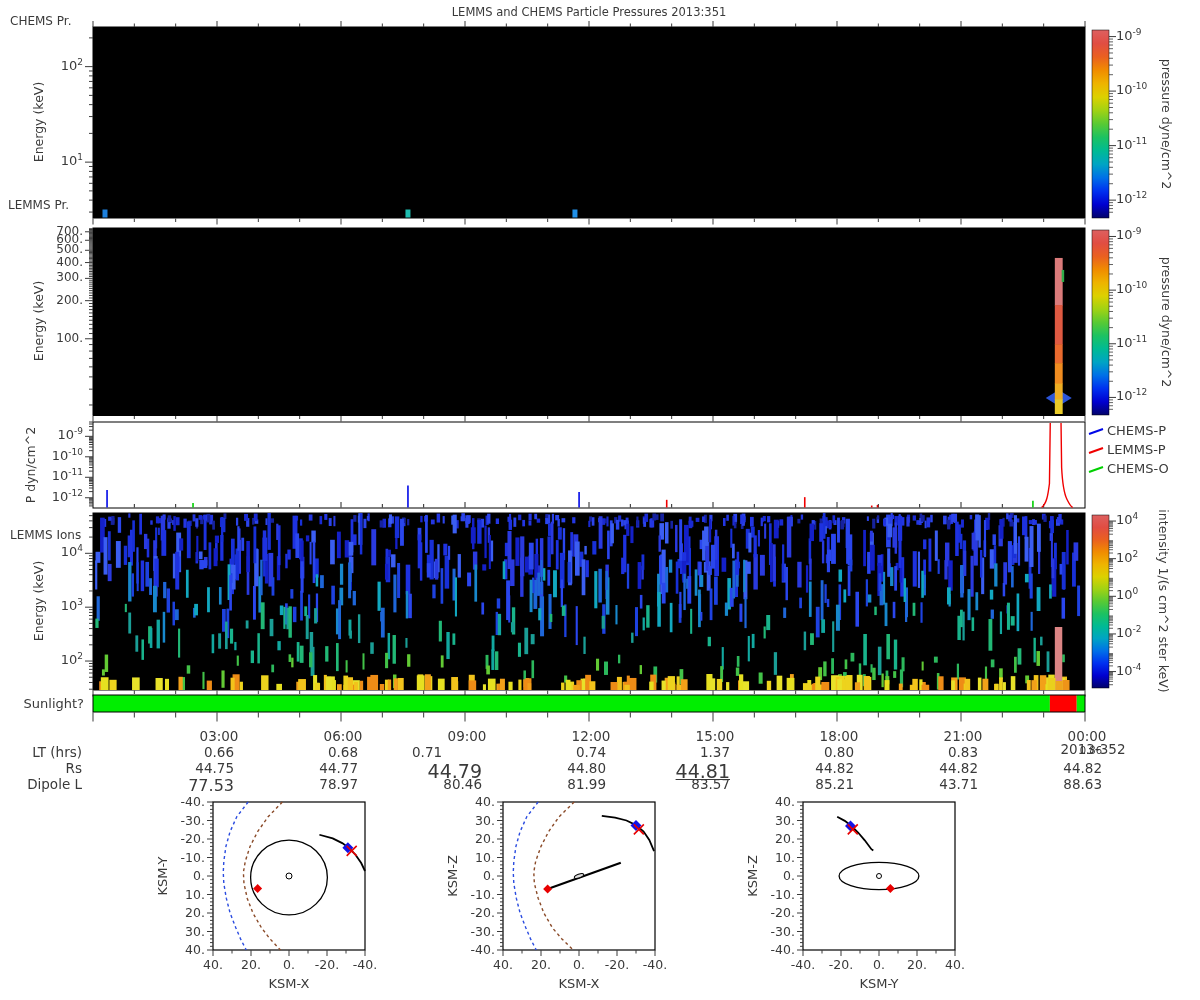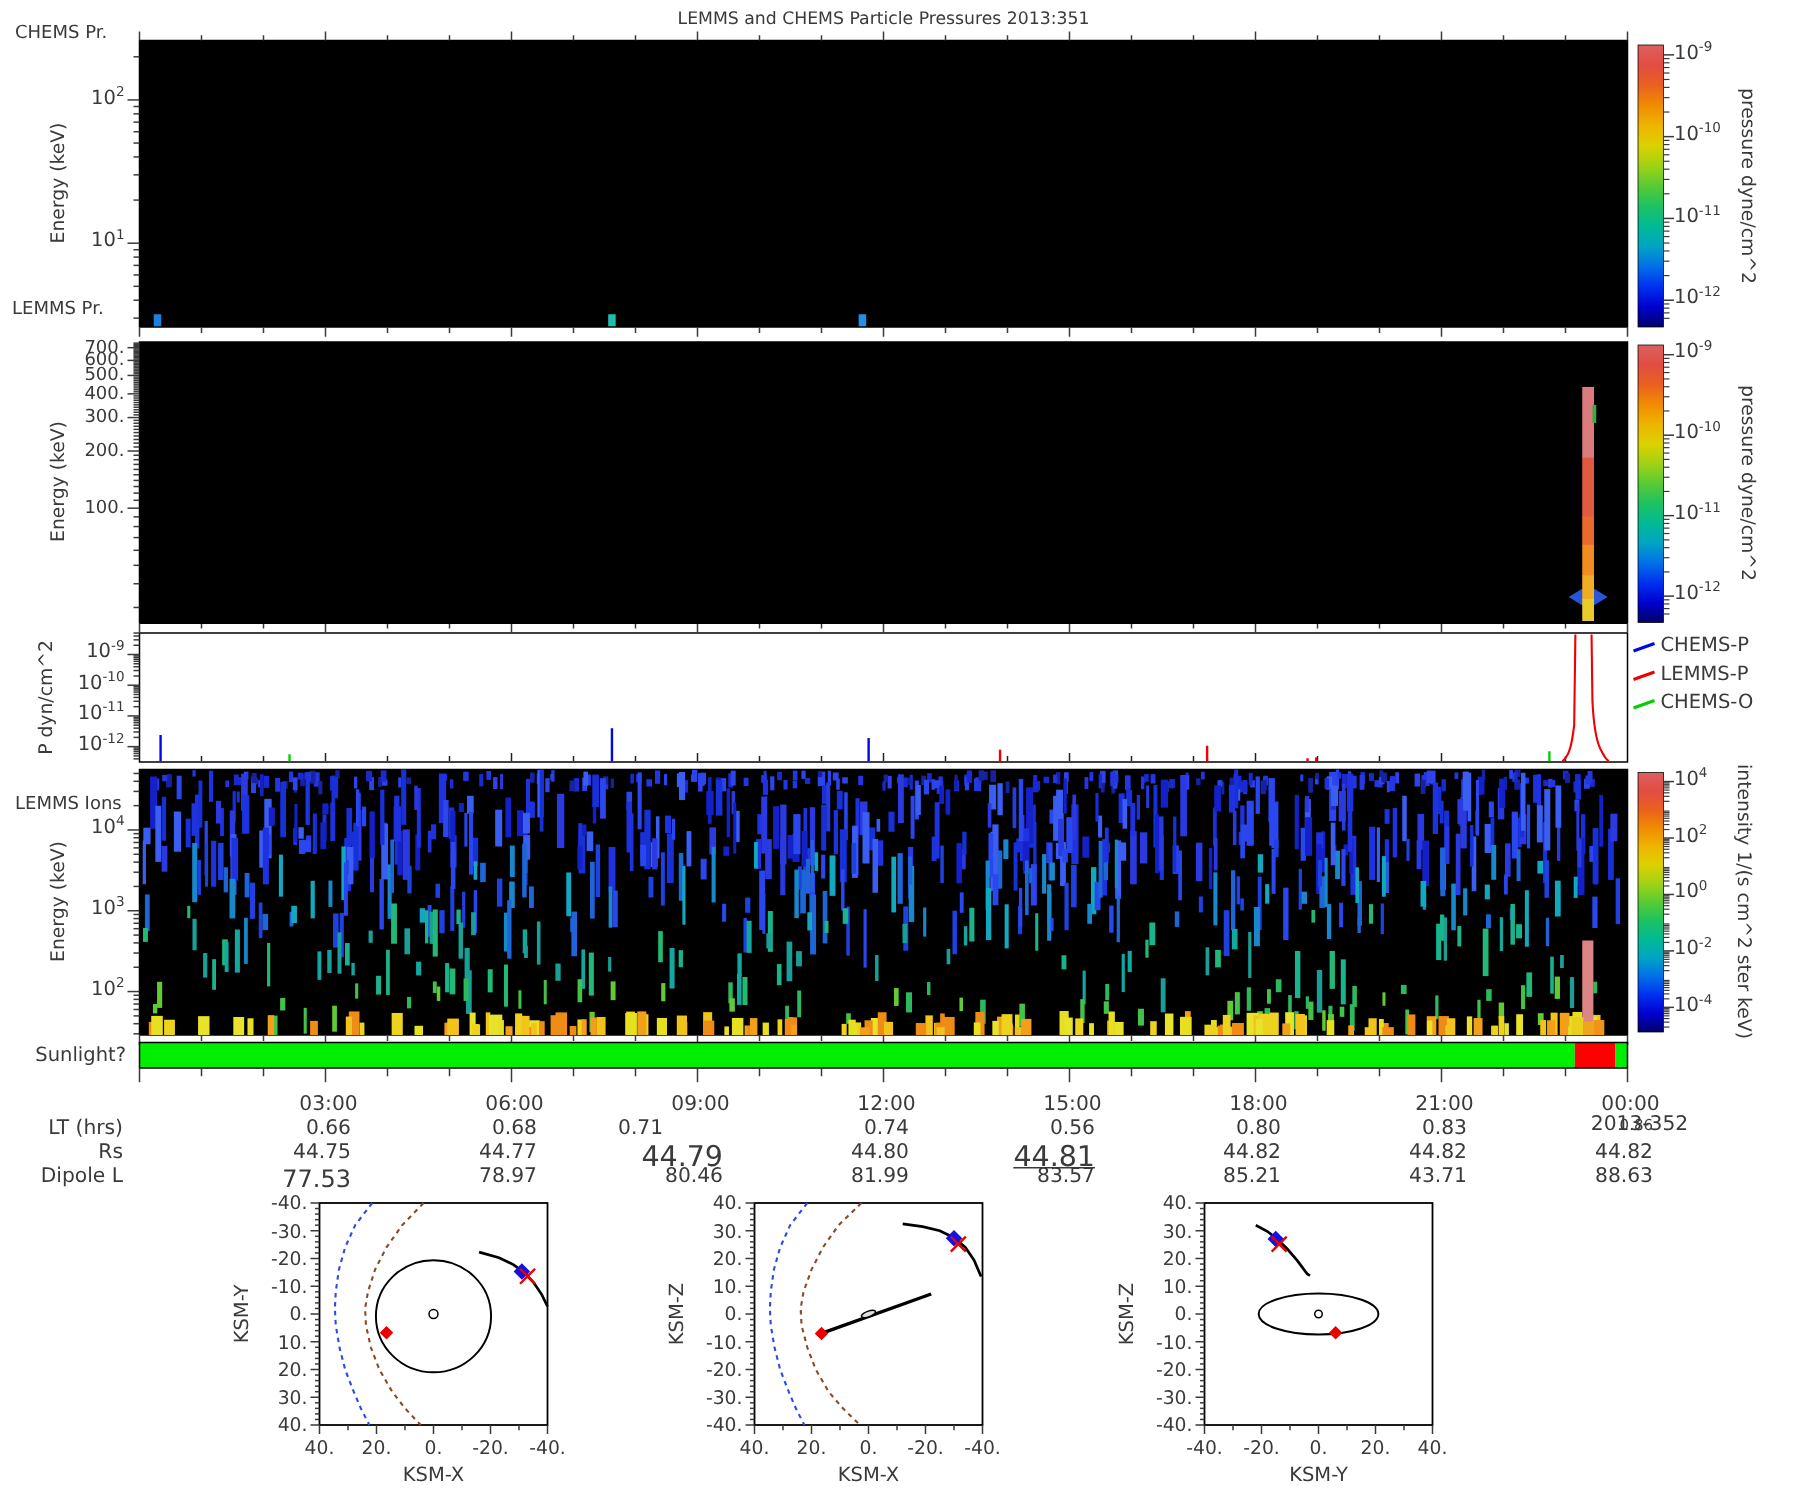--- a/index.html
+++ b/index.html
@@ -1785,21 +1785,21 @@
       <div class="lab" style="top: 777px; left: 288px; width: 70px; text-align: right; font-size: 13.5px;">78.97</div>
       <div class="lab" style="top: 729px; left: 432px; width: 70px; text-align: center; font-size: 13.5px;">09:00</div>
       <div class="lab" style="top: 745px; left: 412px; width: 70px; text-align: left; font-size: 13.5px;">0.71</div>
       <div class="lab" style="top: 761px; left: 412px; width: 70px; text-align: right; font-size: 19px;">44.79</div>
       <div class="lab" style="top: 777px; left: 412px; width: 70px; text-align: right; font-size: 13.5px;">80.46</div>
       <div class="lab" style="top: 729px; left: 556px; width: 70px; text-align: center; font-size: 13.5px;">12:00</div>
       <div class="lab" style="top: 745px; left: 536px; width: 70px; text-align: right; font-size: 13.5px;">0.74</div>
       <div class="lab" style="top: 761px; left: 536px; width: 70px; text-align: right; font-size: 13.5px;">44.80</div>
       <div class="lab" style="top: 777px; left: 536px; width: 70px; text-align: right; font-size: 13.5px;">81.99</div>
       <div class="lab" style="top: 729px; left: 680px; width: 70px; text-align: center; font-size: 13.5px;">15:00</div>
-      <div class="lab" style="top: 745px; left: 660px; width: 70px; text-align: right; font-size: 13.5px;">0.56</div>
+      <div class="lab" style="top: 745px; left: 660px; width: 70px; text-align: right; font-size: 13.5px;">1.37</div>
       <div class="lab" style="top: 761px; left: 660px; width: 70px; text-align: right; font-size: 19px; text-decoration: underline;">44.81</div>
       <div class="lab" style="top: 777px; left: 660px; width: 70px; text-align: right; font-size: 13.5px;">83.57</div>
       <div class="lab" style="top: 729px; left: 804px; width: 70px; text-align: center; font-size: 13.5px;">18:00</div>
       <div class="lab" style="top: 745px; left: 784px; width: 70px; text-align: right; font-size: 13.5px;">0.80</div>
       <div class="lab" style="top: 761px; left: 784px; width: 70px; text-align: right; font-size: 13.5px;">44.82</div>
       <div class="lab" style="top: 777px; left: 784px; width: 70px; text-align: right; font-size: 13.5px;">85.21</div>
       <div class="lab" style="top: 729px; left: 928px; width: 70px; text-align: center; font-size: 13.5px;">21:00</div>
       <div class="lab" style="top: 745px; left: 908px; width: 70px; text-align: right; font-size: 13.5px;">0.83</div>
       <div class="lab" style="top: 761px; left: 908px; width: 70px; text-align: right; font-size: 13.5px;">44.82</div>
       <div class="lab" style="top: 777px; left: 908px; width: 70px; text-align: right; font-size: 13.5px;">43.71</div>

